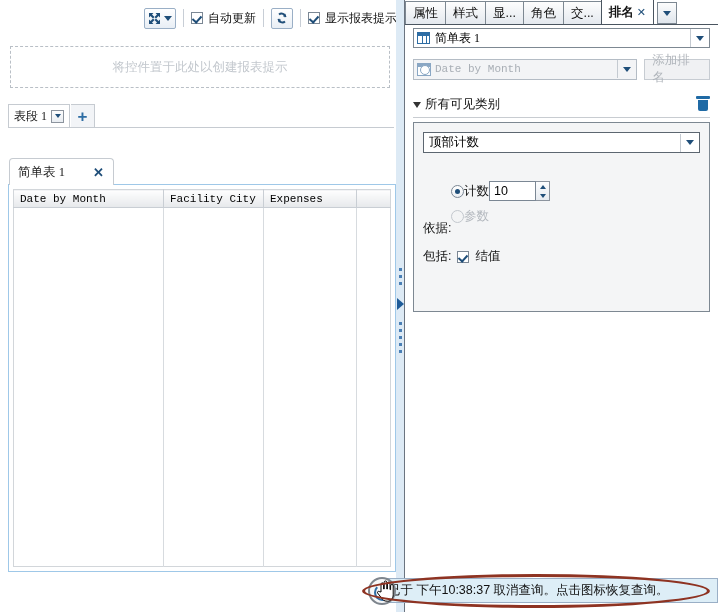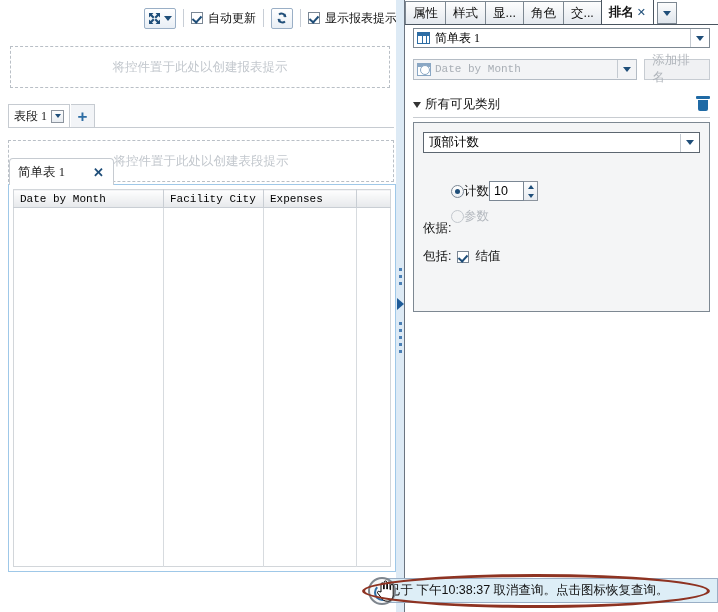--- a/index.html
+++ b/index.html
@@ -107,21 +107,21 @@
   .radio-row{position:absolute;display:flex;align-items:center;margin-top:16px;}
   .radio{width:13px;height:13px;border:1px solid #7b8794;border-radius:50%;background:linear-gradient(#fff,#eceff3);display:inline-flex;align-items:center;justify-content:center;box-sizing:border-box;flex:none;}
   .radio.on::after{content:"";width:5px;height:5px;border-radius:50%;background:#1f4e79;}
   .radio.dis{border-color:#c3c8ce;background:#f3f4f5;}
   .rlabel{font-size:12.5px;color:#111;}
   .rlabel.dis{color:#b3b8be;}
   #row-count{left:37px;top:42px;}
   #row-param{left:37px;top:69px;}
 
   .spin-wrap{display:flex;align-items:center;}
-  .spin-input{width:35px;height:20px;border:1px solid #7b8794;background:#fff;box-sizing:border-box;padding-left:4px;font-size:12.5px;line-height:18px;color:#000;}
+  .spin-input{width:47px;height:20px;border:1px solid #7b8794;background:#fff;box-sizing:border-box;padding-left:4px;font-size:12.5px;line-height:18px;color:#000;}
   .spin-btns{width:14px;height:20px;border:1px solid #8c949e;border-left:none;background:linear-gradient(#fcfdfe,#e7ebf0);display:flex;flex-direction:column;box-sizing:border-box;}
   .spin-btns i{flex:1;display:flex;align-items:center;justify-content:center;}
   .spin-up{width:0;height:0;border-left:3.5px solid transparent;border-right:3.5px solid transparent;border-bottom:4px solid #1f4e79;}
   .spin-dn{width:0;height:0;border-left:3.5px solid transparent;border-right:3.5px solid transparent;border-top:4px solid #1f4e79;}
 
   .lbl-row{position:absolute;display:flex;align-items:center;gap:6px;}
   #row-basis{left:9px;top:97px;}
   #row-include{left:9px;top:125px;}
   .small-lbl{font-size:12.5px;color:#111;}
   .basis-box{width:230px;height:21px;border:1px solid #5c6670;background:#fff;display:flex;align-items:center;box-sizing:border-box;padding-left:3px;}
@@ -187,23 +187,20 @@
         <span>表段 1</span>
         <span class="mini-drop">
             <i></i>
           </span>
       </div>
       <div class="plus-tab">
         <span>+</span>
       </div>
     </div>
 
-    <div class="dropzone" id="dz-section">
-      <span class="dz-text">将控件置于此处以创建表段提示</span>
-    </div>
 
     <div class="table-tab">
       <span>简单表 1</span>
       <span class="tab-x">✕</span>
     </div>
 
     <div class="tbl-frame">
       <table class="tbl">
         <thead>
           <tr>

